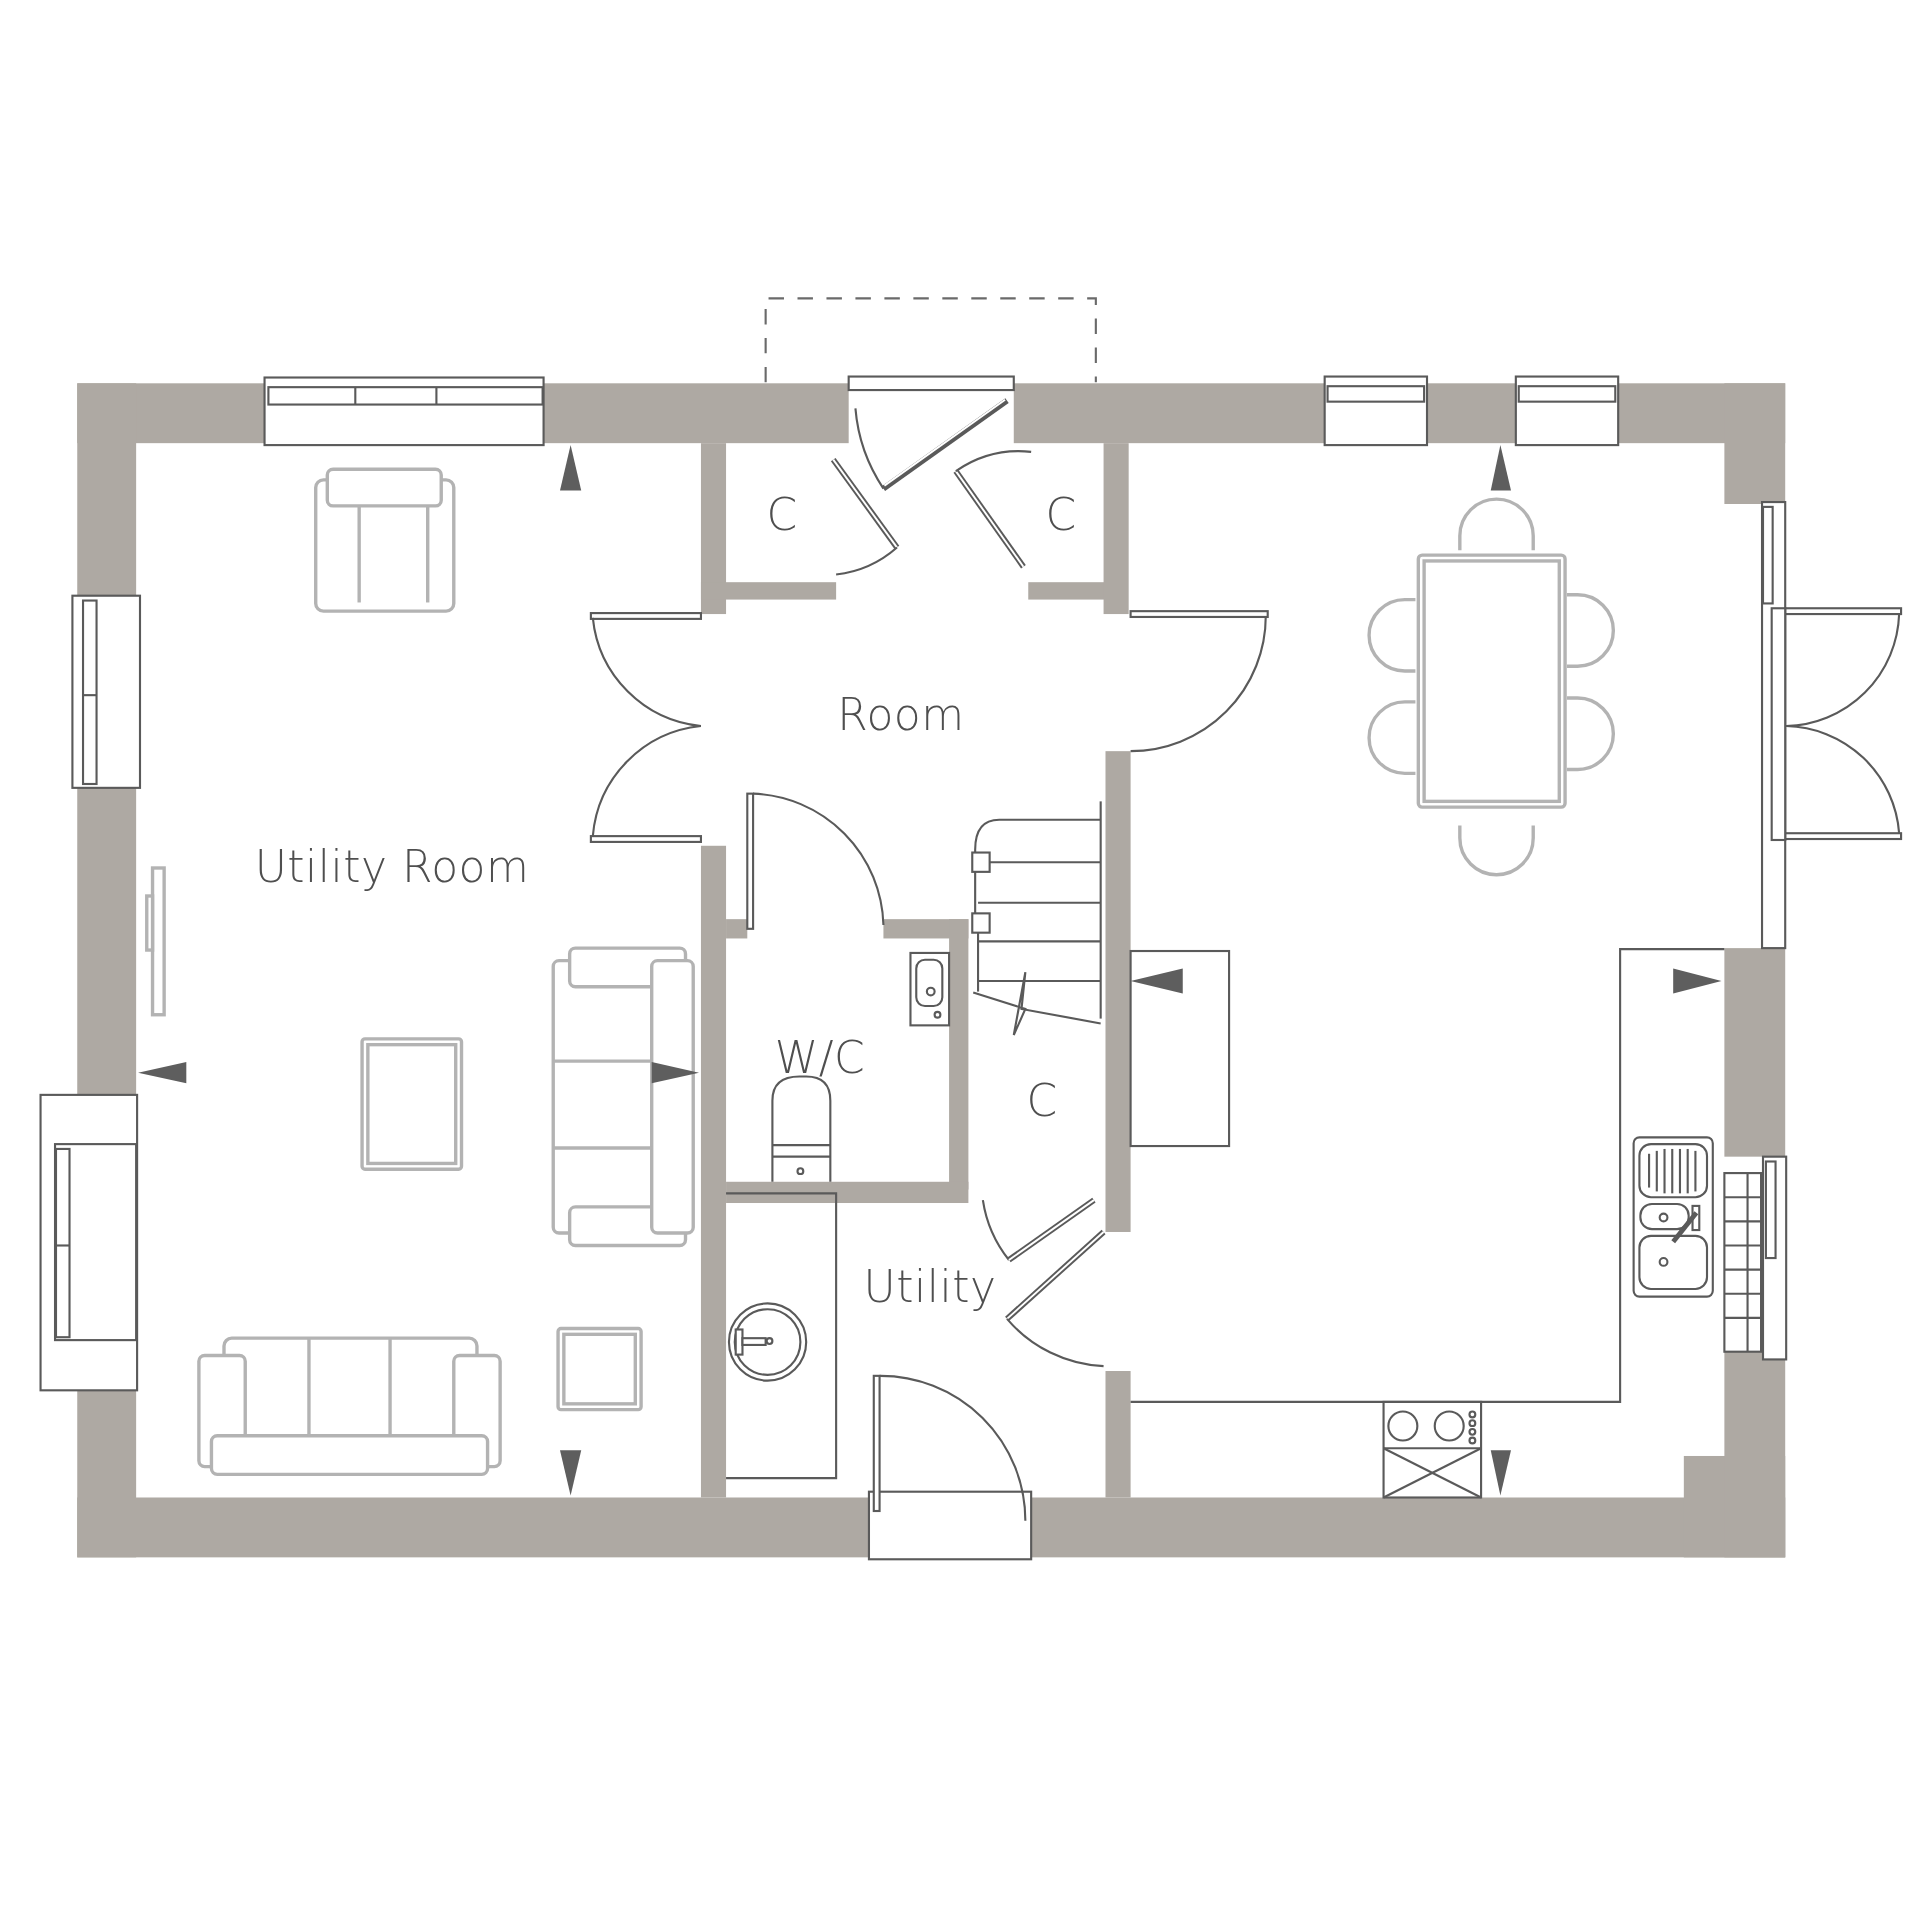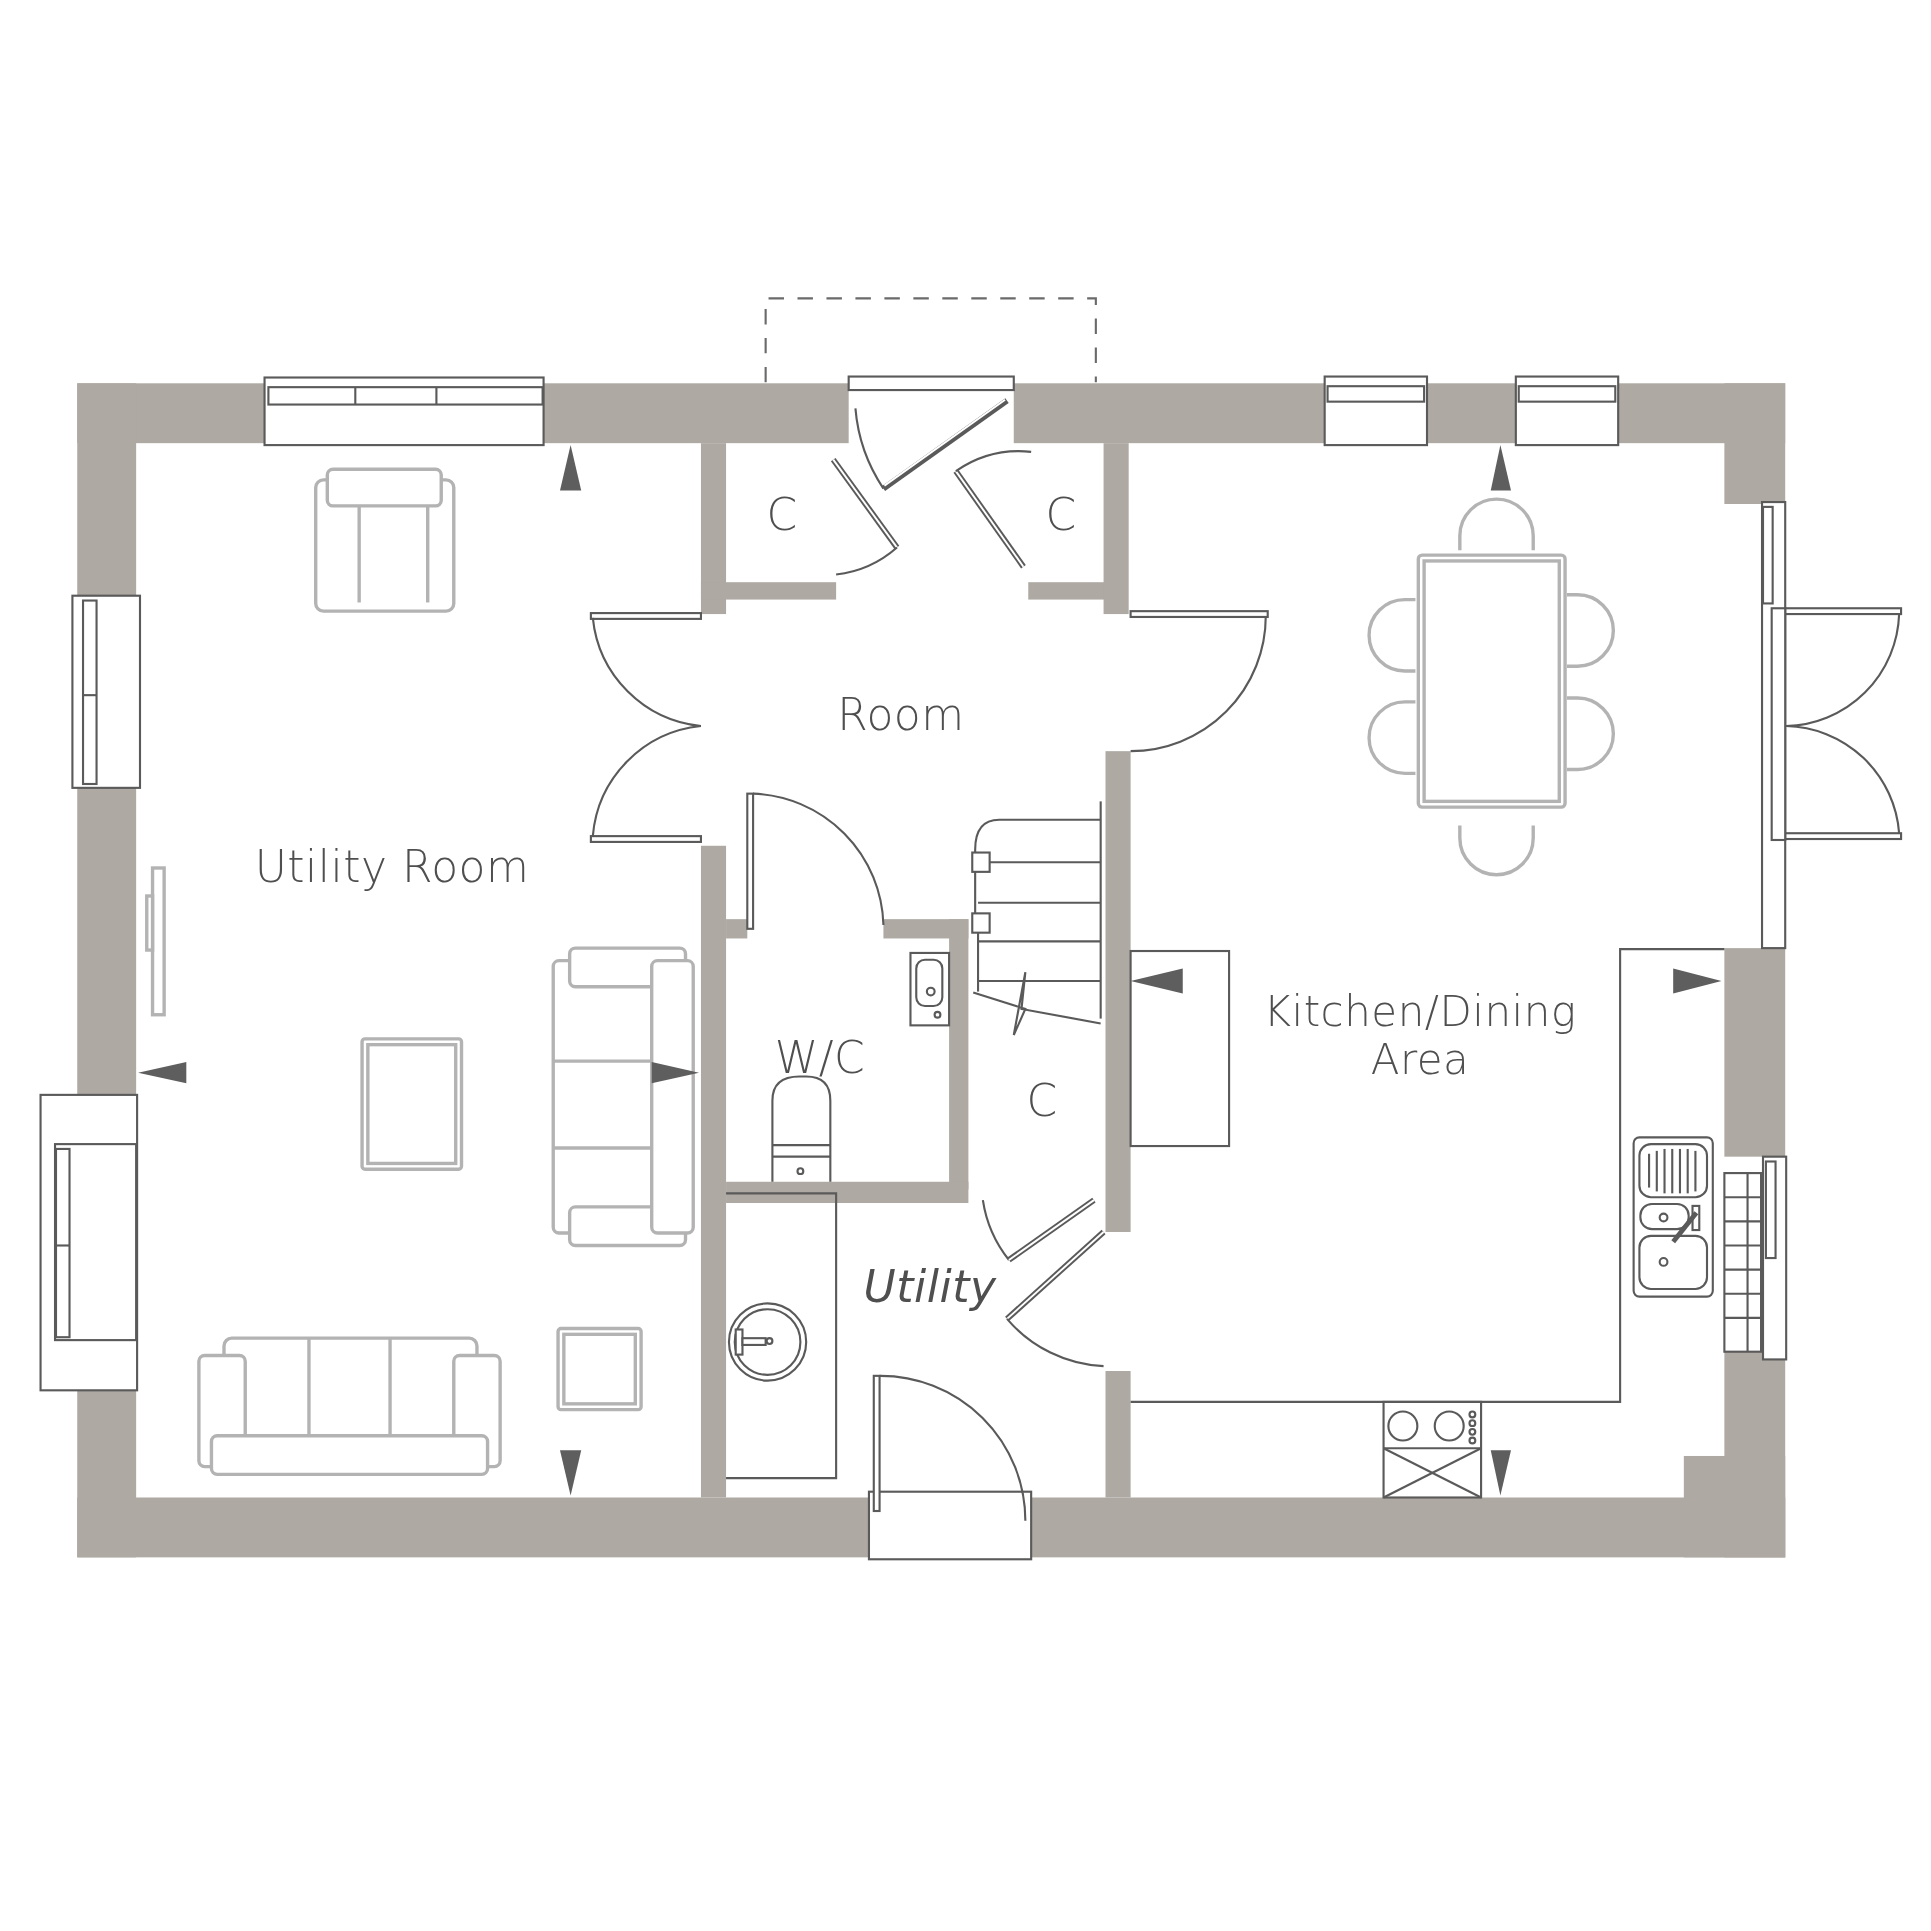--- a/index.html
+++ b/index.html
@@ -281,19 +281,15 @@
     <polygon class="arrow" points="1554,1549 1544,1502 1565,1502"></polygon>
   </g>
 </svg>
 
 <div class="label lg" style="left:392px;top:867px;">Utility Room</div>
 <div class="label lg" style="left:901px;top:715px;">Room</div>
 <div class="label lg" style="left:782px;top:515px;">C</div>
 <div class="label lg" style="left:1061px;top:515px;">C</div>
 <div class="label lg" style="left:820px;top:1058px;">W/C</div>
 <div class="label lg" style="left:1042px;top:1101px;">C</div>
-<div class="label lg" style="left:930px;top:1287px;font-style:italic;">Utility</div>
-<div class="label md" style="left:1420px;top:1036px;">
-  <div>Kitchen/Dining</div>
-  <div>Area</div>
+<div class="label lg" style="left:930px;top:1287px;">Utility</div>
 </div>
-</div>
 
 
 </body></html>

